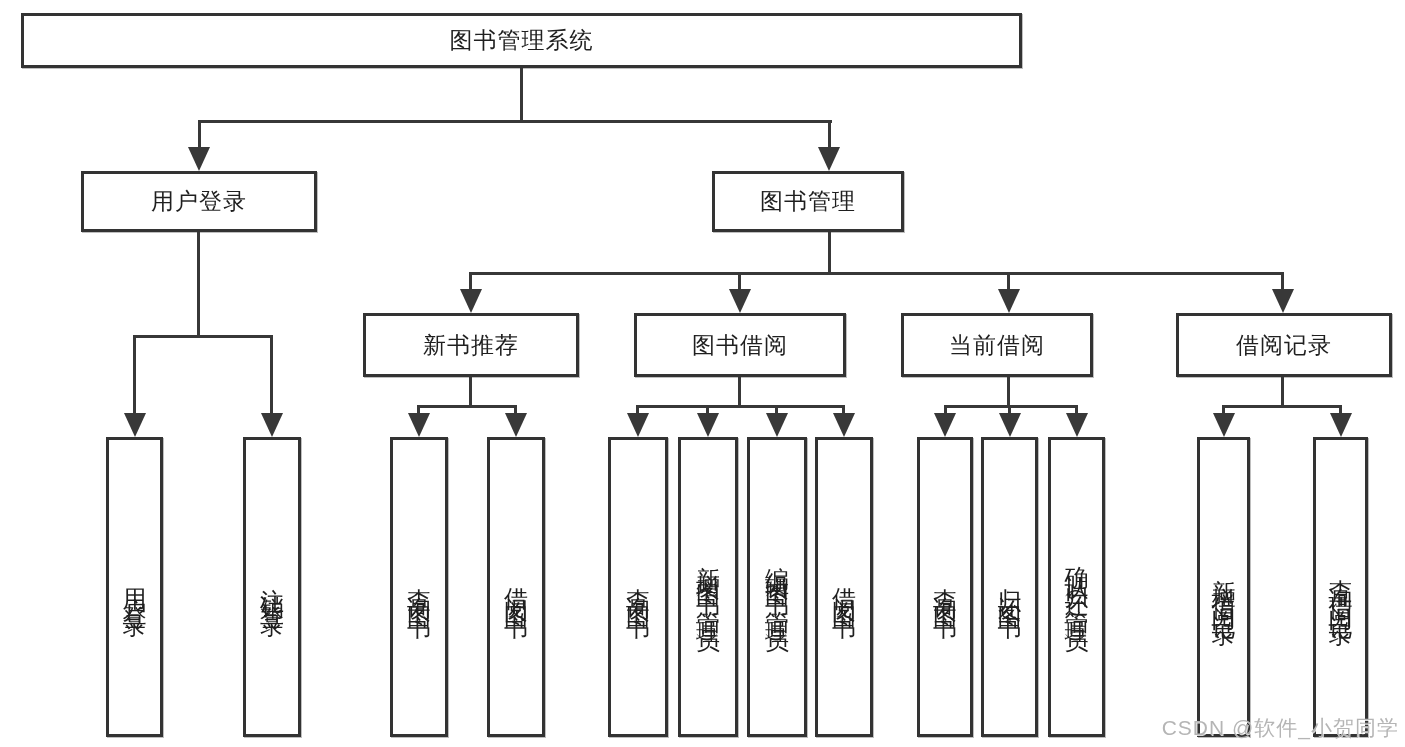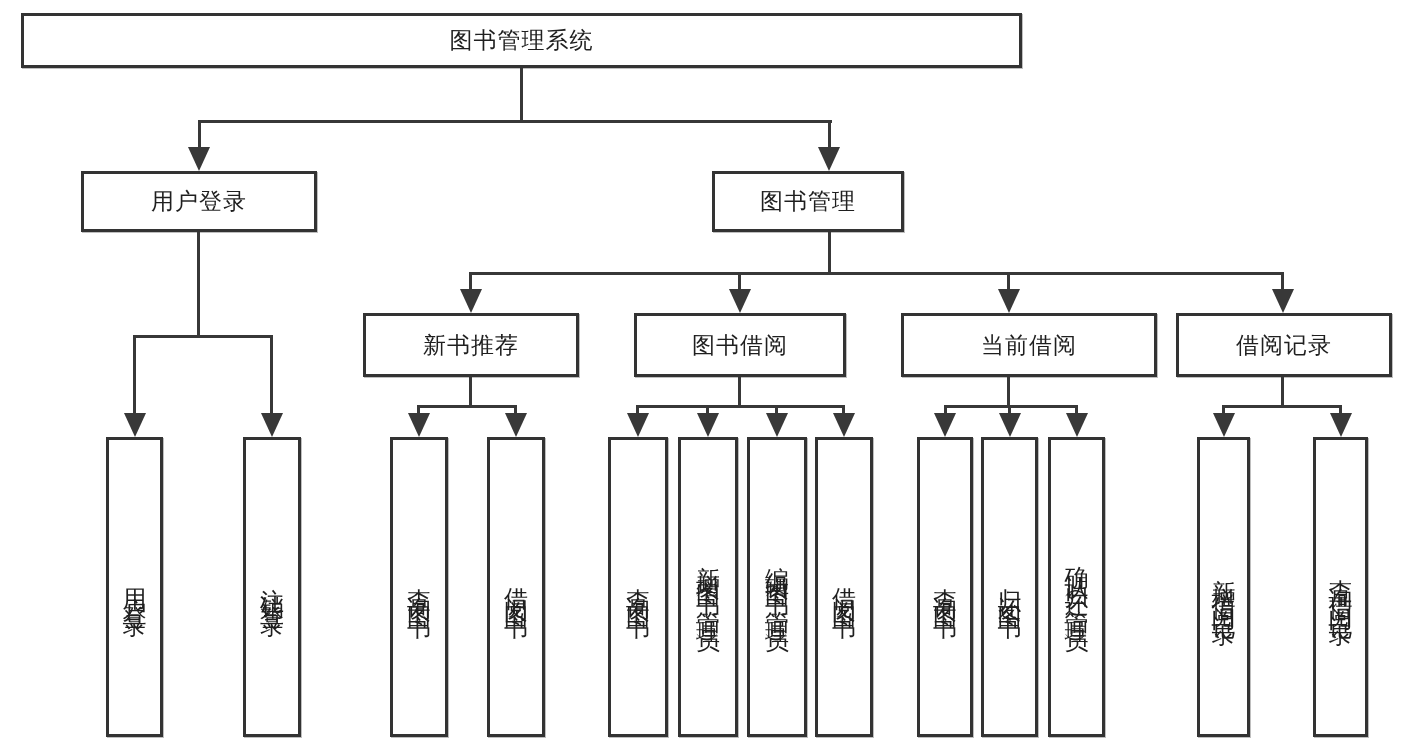--- a/index.html
+++ b/index.html
@@ -57,21 +57,21 @@
 
 <div id="canvas">
 
   <div class="box h" style="left:21px;top:13px;width:1001px;height:55px">图书管理系统</div>
 
   <div class="box h" style="left:81px;top:171px;width:236px;height:61px">用户登录</div>
   <div class="box h" style="left:712px;top:171px;width:192px;height:61px">图书管理</div>
 
   <div class="box h" style="left:363px;top:313px;width:216px;height:64px">新书推荐</div>
   <div class="box h" style="left:634px;top:313px;width:212px;height:64px">图书借阅</div>
-  <div class="box h" style="left:901px;top:313px;width:256px;height:64px">当前借阅</div>
+  <div class="box h" style="left:901px;top:313px;width:192px;height:64px">当前借阅</div>
   <div class="box h" style="left:1176px;top:313px;width:216px;height:64px">借阅记录</div>
 
   <div class="box v" style="left:106px;width:57px">
     <span class="vtext">用户登录</span>
   </div>
   <div class="box v" style="left:243px;width:58px">
     <span class="vtext">注销登录</span>
   </div>
 
   <div class="box v" style="left:390px;width:58px">
@@ -163,14 +163,15 @@
   <div class="vl" style="left:1075px;top:405px;height:12px"></div>
   <div class="tri" style="left:1066px;top:413px"></div>
 
   <div class="vl" style="left:1281px;top:377px;height:28px"></div>
   <div class="hl" style="left:1222px;top:405px;width:120px"></div>
   <div class="vl" style="left:1222px;top:405px;height:12px"></div>
   <div class="tri" style="left:1213px;top:413px"></div>
   <div class="vl" style="left:1339px;top:405px;height:12px"></div>
   <div class="tri" style="left:1330px;top:413px"></div>
 
+  <div class="watermark">CSDN @软件_小贺同学</div>
 
 </div>
 
 </body></html>

